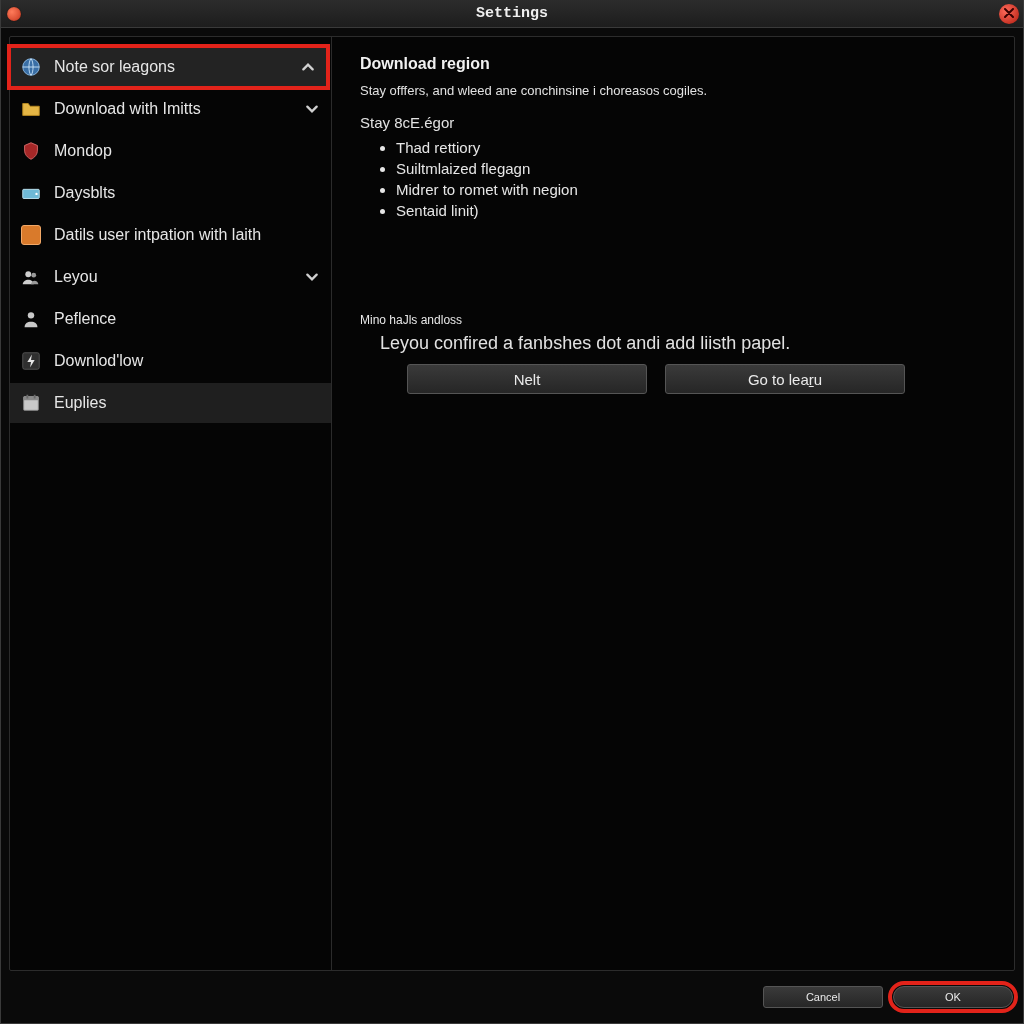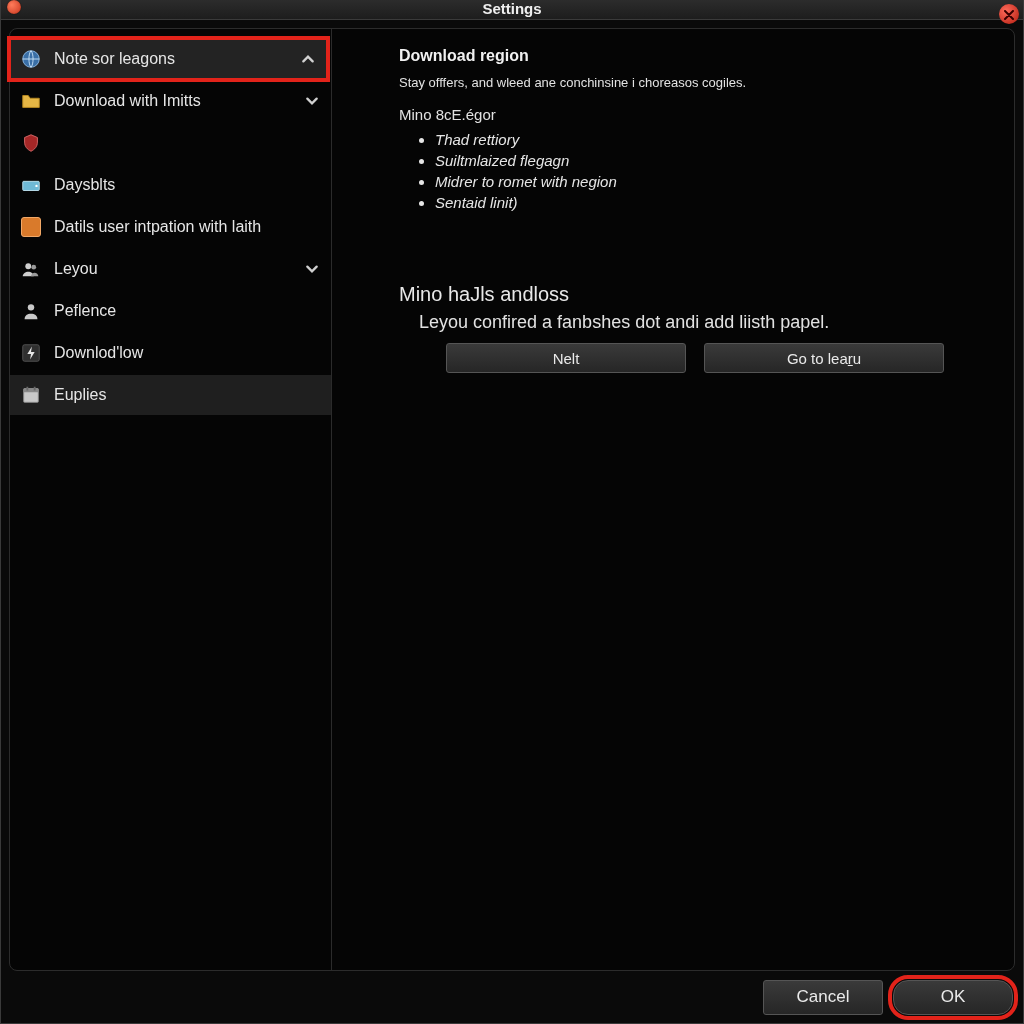--- a/index.html
+++ b/index.html
@@ -12,25 +12,26 @@
   }
   .window {
     width: 1024px; height: 1024px;
     background: #0a0a0a;
     border: 1px solid #3a3a3a;
     border-top: none;
     display: flex; flex-direction: column;
     position: relative;
   }
   .titlebar {
-    height: 20px;
+    height: 28px;
     background: linear-gradient(#2c2c2c, #1d1d1d);
     border-bottom: 1px solid #3a3a3a;
-    display: flex; align-items: flex-start;
+    display: flex; align-items: center;
     position: relative;
+    font-family: Liberation Mono, monospace;
   }
   .titlebar .tl-dot {
     width: 14px; height: 14px; border-radius: 50%;
     background: radial-gradient(circle at 35% 35%, #ff7b5a, #c8361e);
     margin-left: 6px;
     box-shadow: inset 0 0 1px #00000080, 0 0 1px #000;
   }
   .titlebar .title {
     position: absolute; left: 0; right: 0;
     text-align: center;
@@ -45,22 +46,21 @@
     cursor: pointer;
   }
   .titlebar .close-btn svg { width: 10px; height: 10px; }
 
   .body-area {
     flex: 1; display: flex;
     background: #050505;
     border-bottom: 1px solid #2a2a2a;
     margin: 8px 8px 0 8px;
     border: 1px solid #2c2c2c;
-    border-radius: 8px;
-    gap: 39px;
+    border-radius: 2px;
   }
 
   
   .sidebar {
     width: 322px;
     border-right: 1px solid #2b2b2b;
     padding: 10px 0 0 0;
     display: flex; flex-direction: column;
     gap: 2px;
   }
@@ -118,31 +118,30 @@
   }
   .main .group-label {
     font-size: 15px;
     color: #e2e2e2;
     margin-bottom: 6px;
   }
   .main ul.bullets {
     list-style: disc;
     padding-left: 36px;
     margin-bottom: 28px;
-    font-style: italic;
   }
   .main ul.bullets li {
     font-size: 15px;
     color: #e6e6e6;
     padding: 2px 0;
   }
   .section2-title {
-    font-size: 20px;
+    font-size: 12px;
     color: #e8e8e8;
-    margin: 70px 0 6px 0;
+    margin: 92px 0 6px 0;
   }
   .section2-desc {
     font-size: 18px;
     color: #e2e2e2;
     margin: 0 0 10px 20px;
   }
   .btn-row {
     display: flex; gap: 18px;
     margin-left: 20px;
     padding-left: 27px;
@@ -161,27 +160,27 @@
   .btn .ul { text-decoration: underline; }
 
   
   .footer {
     height: 52px;
     display: flex; align-items: center; justify-content: flex-end;
     padding: 0 10px;
     gap: 10px;
   }
   .footer .fbtn {
-    height: 35px; width: 120px;
+    height: 22px; width: 120px;
     background: linear-gradient(#3a3a3a, #262626);
     border: 1px solid #555;
     border-radius: 3px;
     color: #eaeaea;
     display: flex; align-items: center; justify-content: center;
-    font-size: 17px;
+    font-size: 11px;
     cursor: pointer;
   }
   .footer .fbtn.ok-highlight {
     outline: 4px solid #e2231a;
     outline-offset: 1px;
     border-radius: 15px;
   }
 
   
   .ico { width: 22px; height: 22px; }
@@ -236,20 +235,21 @@
             </svg>
         </span>
       </div>
 
       <div class="sidebar-item">
         <span class="icon-slot">
           <svg class="ico" viewBox="0 0 24 24">
               <path d="M12 3l7 3v5c0 5-3 8-7 10-4-2-7-5-7-10V6z" fill="#a52727" stroke="#db6b6b"></path>
             </svg>
         </span>
+        <span class="label">Mondop</span>
       </div>
 
       <div class="sidebar-item">
         <span class="icon-slot">
           <svg class="ico" viewBox="0 0 24 24">
               <rect x="3" y="8" width="18" height="10" rx="1" fill="#6fb9d6" stroke="#bfe4f2"></rect>
               <circle cx="18" cy="13" r="1.3" fill="#fff"></circle>
             </svg>
         </span>
         <span class="label">Daysblts</span>
@@ -310,21 +310,21 @@
         </span>
         <span class="label">Euplies</span>
       </div>
 
     </div>
 
     <div class="main">
       <h1>Download region</h1>
       <div class="subdesc">Stay offfers, and wleed ane conchinsine i choreasos cogiles.</div>
 
-      <div class="group-label">Mino 8cE.égor</div>
+      <div class="group-label">Stay 8cE.égor</div>
       <ul class="bullets">
         <li>Thad rettiory</li>
         <li>Suiltmlaized flegagn</li>
         <li>Midrer to romet with negion</li>
         <li>Sentaid linit)</li>
       </ul>
 
       <div class="section2-title">Mino haJls andloss</div>
       <div class="section2-desc">Leyou confired a fanbshes dot andi add liisth papel.</div>
 

